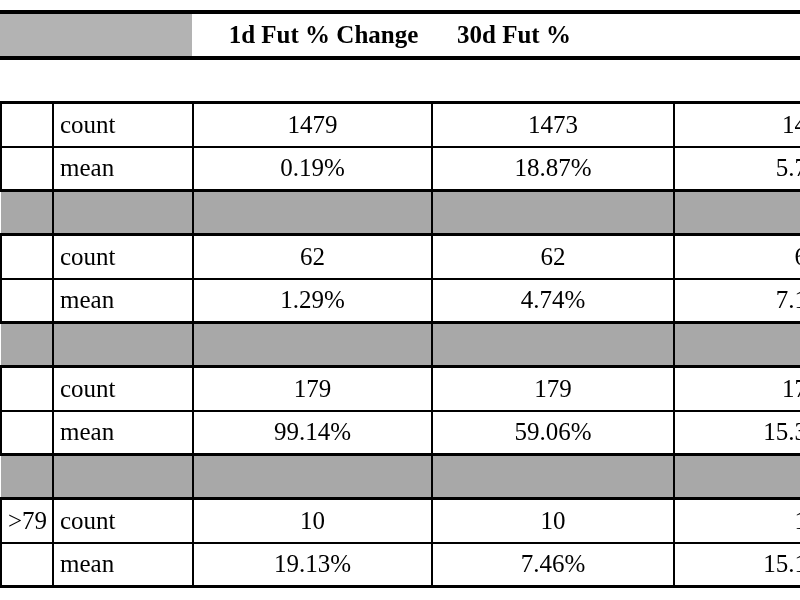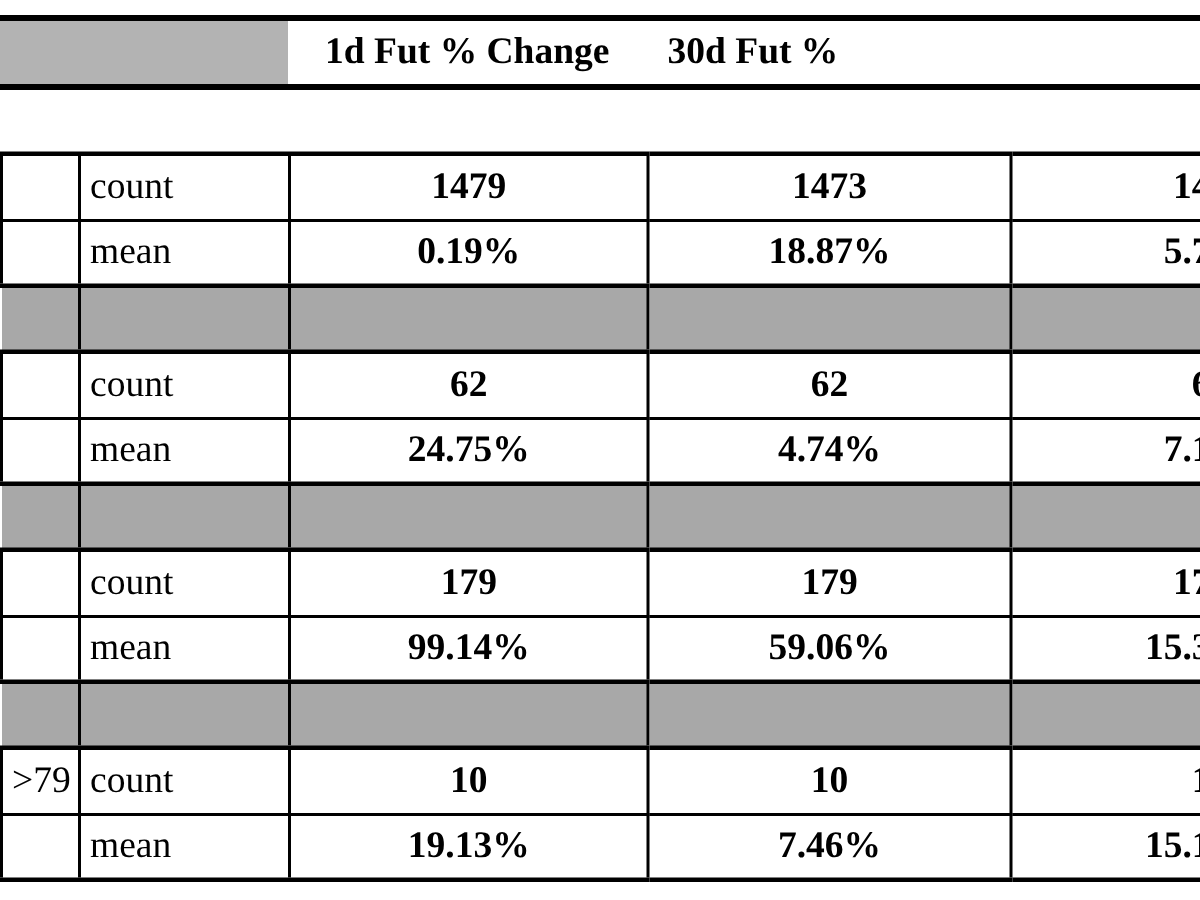--- a/index.html
+++ b/index.html
@@ -45,21 +45,21 @@
     flex: 0 0 auto;
     background: #ffffff;
     color: #000000;
     font-weight: bold;
     font-size: 25px;
     line-height: 42px;
     text-align: center;
     white-space: nowrap;
     overflow: hidden;
   }
-  .header-cell.c1 { width: 239px; }
+  .header-cell.c1 { width: 239px; margin-left: 12px; }
   .header-cell.c2 { width: 242px; }
   .header-cell.c3 {
     width: 127px;
     text-align: right;
     padding-left: 14px;
     box-sizing: border-box;
     font-family: Liberation Serif, serif;
   }
 
   
@@ -96,21 +96,20 @@
     text-align: left;
     border-left: none;
     padding-right: 2px;
   }
   td.cell-stat {
     text-align: left;
     padding-left: 9px;
   }
   td.cell-val {
     text-align: center;
-    font-weight: bold;
   }
   td.cell-val.last {
     text-align: right;
     border-right: none;
     padding-right: 0;
   }
 
   tr.spacer td {
     background: #a8a8a8;
     height: 44px;
@@ -168,21 +167,21 @@
           <tr class="data">
             <td class="cell-group"></td>
             <td class="cell-stat">count</td>
             <td class="cell-val">62</td>
             <td class="cell-val">62</td>
             <td class="cell-val last">6</td>
           </tr>
           <tr class="data">
             <td class="cell-group"></td>
             <td class="cell-stat">mean</td>
-            <td class="cell-val">24.75%</td>
+            <td class="cell-val">1.29%</td>
             <td class="cell-val">4.74%</td>
             <td class="cell-val last">7.1</td>
           </tr>
           <tr class="spacer">
             <td class="cell-group"></td>
             <td class="cell-stat"></td>
             <td class="cell-val"></td>
             <td class="cell-val"></td>
             <td class="cell-val last"></td>
           </tr>

